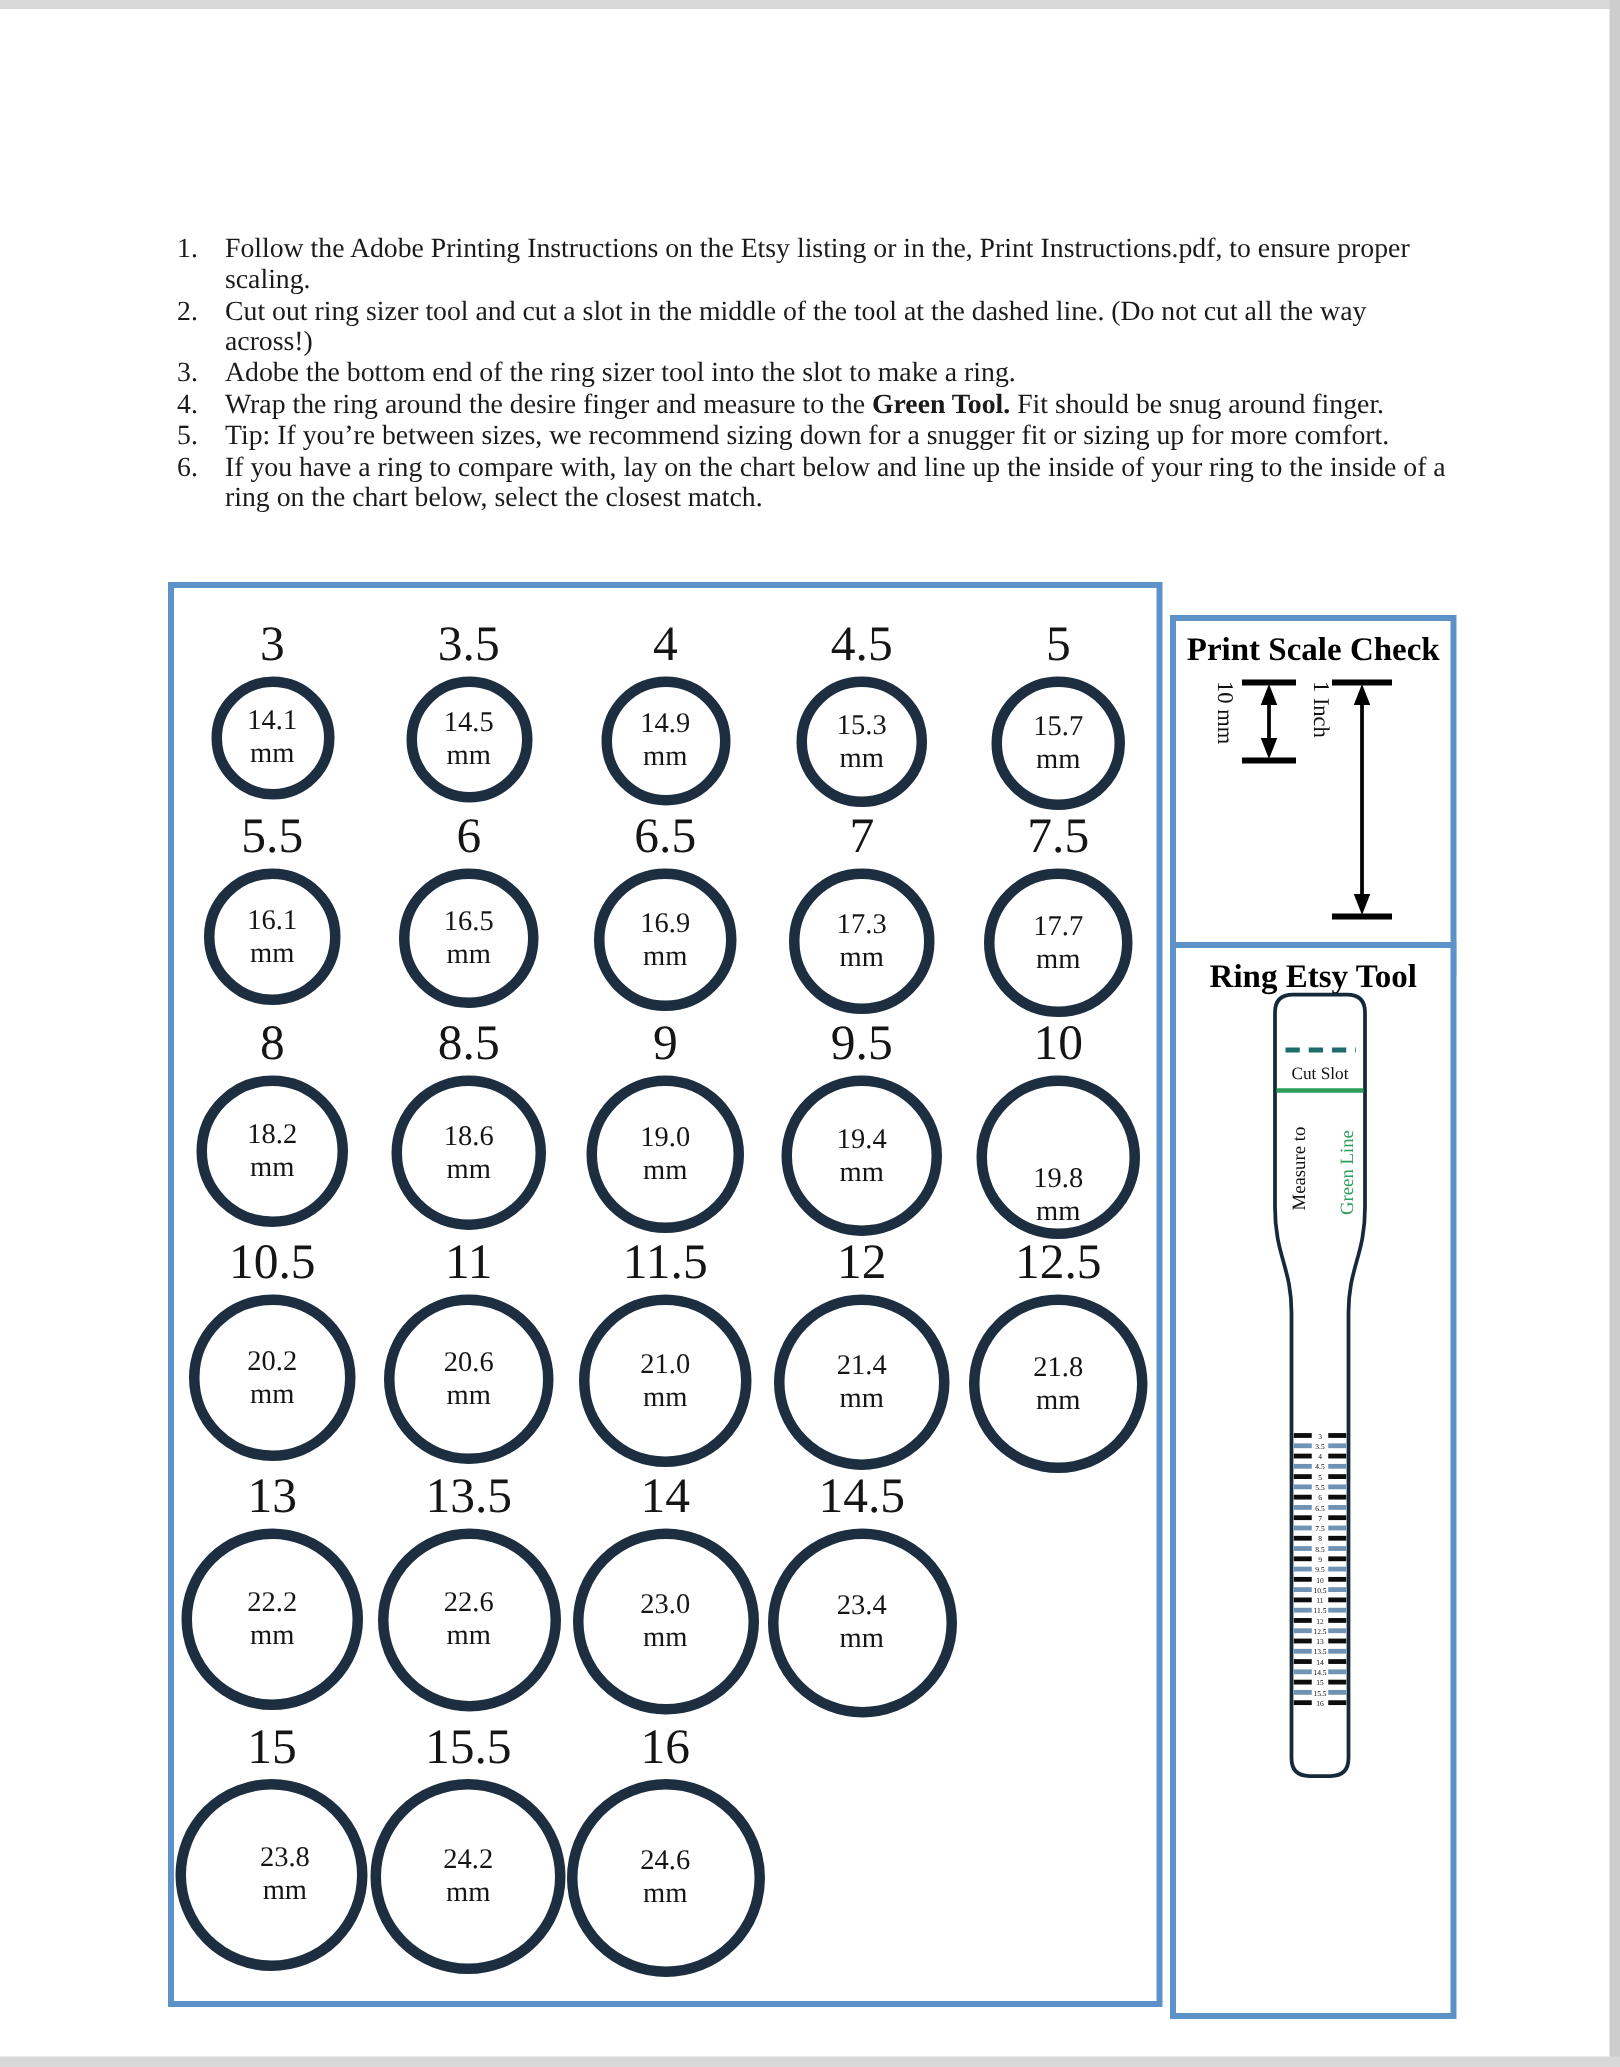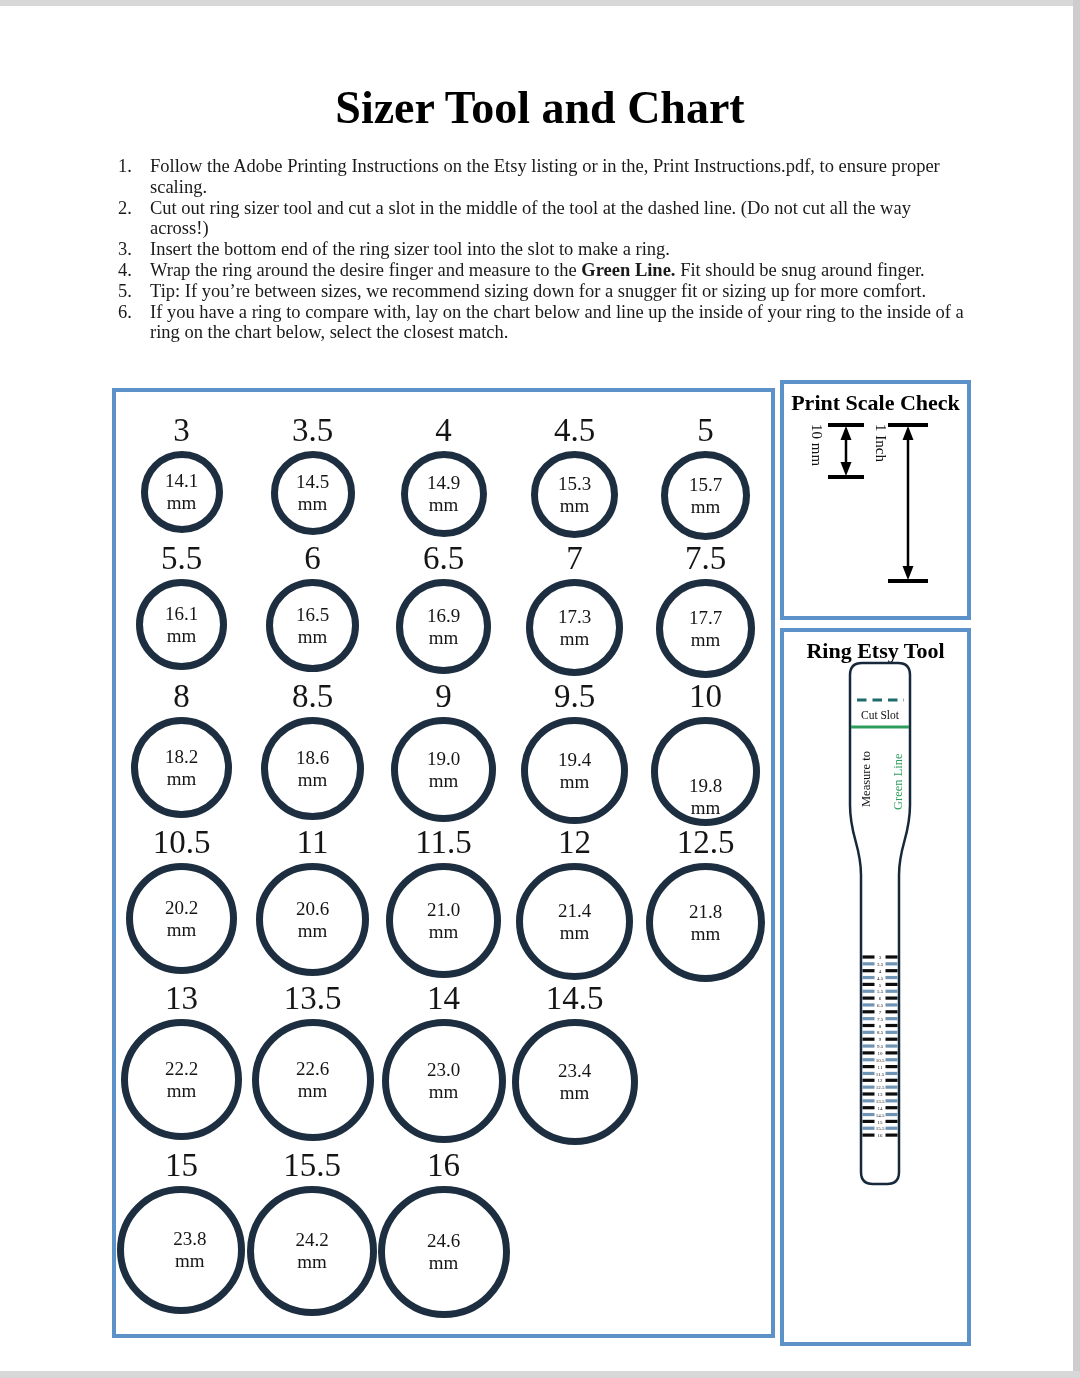--- a/index.html
+++ b/index.html
@@ -46,54 +46,54 @@
   .ring{
     border:7px solid var(--ring);border-radius:50%;box-sizing:border-box;
     display:flex;align-items:center;justify-content:center;margin-top:3px;background:#fff;
   }
   .mm-label{font-size:19px;line-height:22px;text-align:center;color:#151515;}
 
   .panel{
     position:absolute;left:780px;width:191px;
     border:4px solid var(--border-blue);box-sizing:border-box;background:#fff;
   }
-  #print-scale-panel{top:380px;height:240px;}
+  #print-scale-panel{top:410px;height:240px;}
   #tool-panel{top:628px;height:718px;}
   .panel-title{
     font-weight:bold;font-size:22px;line-height:26px;text-align:center;margin-top:6px;color:#000;
   }
   #psc-svg{position:absolute;left:0;top:32px;}
   #tool-svg{position:absolute;left:60px;top:28px;}
   svg text{font-family:"Liberation Serif","DejaVu Serif",serif;}
 </style>
 </head>
 <body>
 
 <div class="edge" id="edge-top"></div>
 <div class="edge" id="edge-right"></div>
 <div class="edge" id="edge-bottom"></div>
 
-<h1 class="title"><br><span>Sizer Tool and Chart</span></h1>
+<h1 class="title"><br></h1>
 
 <div class="instructions" id="instructions">
     <div class="item">
       <span class="num">1.</span>
       <span class="txt">Follow the Adobe Printing Instructions on the Etsy listing or in the, Print Instructions.pdf, to ensure proper scaling.</span>
     </div>
     <div class="item">
       <span class="num">2.</span>
       <span class="txt">Cut out ring sizer tool and cut a slot in the middle of the tool at the dashed line. (Do not cut all the way across!)</span>
     </div>
     <div class="item">
       <span class="num">3.</span>
-      <span class="txt">Insert the bottom end of the ring sizer tool into the slot to make a ring.</span>
+      <span class="txt">Adobe the bottom end of the ring sizer tool into the slot to make a ring.</span>
     </div>
     <div class="item">
       <span class="num">4.</span>
-      <span class="txt">Wrap the ring around the desire finger and measure to the <b>Green Line.</b> Fit should be snug around finger.</span>
+      <span class="txt">Wrap the ring around the desire finger and measure to the <b>Green Tool.</b> Fit should be snug around finger.</span>
     </div>
     <div class="item">
       <span class="num">5.</span>
       <span class="txt">Tip: If you’re between sizes, we recommend sizing down for a snugger fit or sizing up for more comfort.</span>
     </div>
     <div class="item">
       <span class="num">6.</span>
       <span class="txt">If you have a ring to compare with, lay on the chart below and line up the inside of your ring to the inside of a ring on the chart below, select the closest match.</span>
     </div>
   </div>

